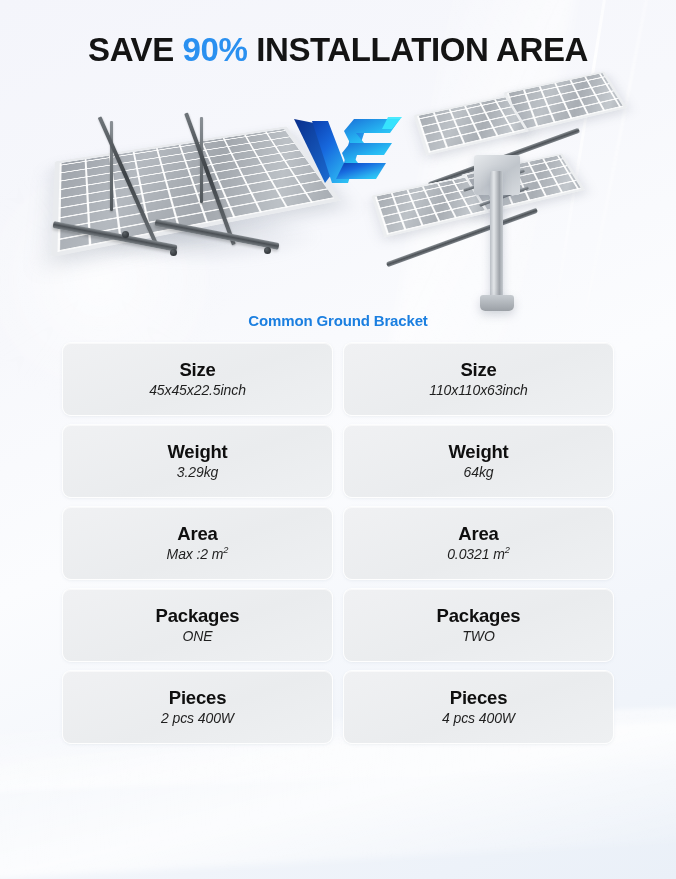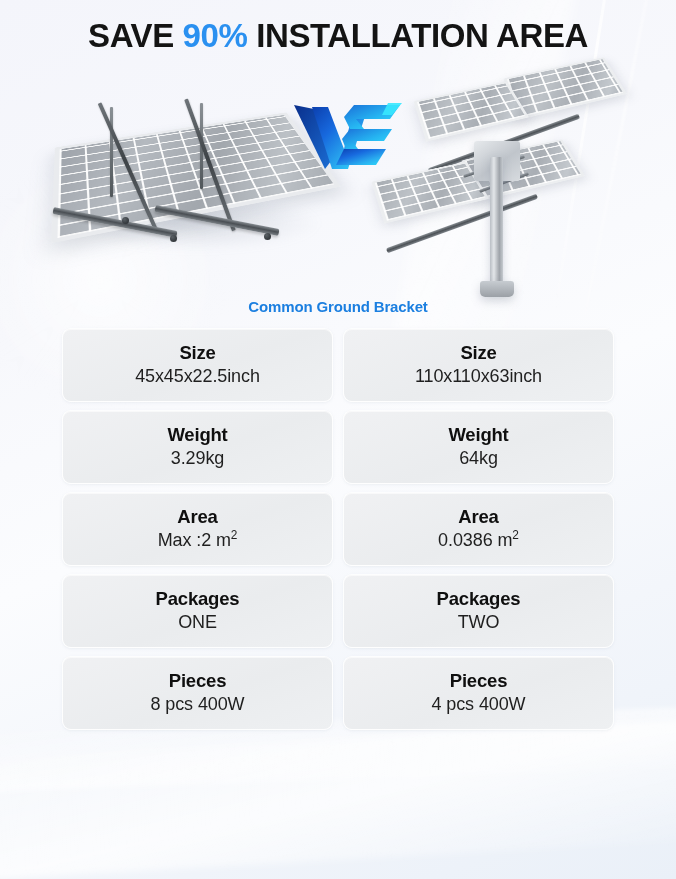--- a/index.html
+++ b/index.html
@@ -65,21 +65,21 @@
   .streak-f {
     top: 150px; left: -30px;
     width: 260px; height: 260px;
     background: radial-gradient(ellipse at center, rgba(255,255,255,.7) 0%, rgba(255,255,255,0) 70%);
     filter: blur(4px);
   }
 
   
   .header {
     position: relative;
-    padding-top: 18px;
+    padding-top: 32px;
     text-align: center;
     z-index: 3;
   }
   .headline {
     font-size: 33px;
     font-weight: 700;
     letter-spacing: -.4px;
     color: #141414;
     line-height: 1.12;
     white-space: nowrap;
@@ -280,25 +280,26 @@
     gap: 3px;
   }
   .spec-name {
     font-size: 18.5px;
     font-weight: 700;
     color: #0f0f0f;
     letter-spacing: -.2px;
     line-height: 1.1;
   }
   .spec-value {
-    font-size: 18px;
+    font-size: 14px;
     font-weight: 400;
     color: #1f1f1f;
     letter-spacing: -.1px;
     line-height: 1.1;
+    font-style: italic;
   }
   .spec-value sup {
     font-size: .66em;
     vertical-align: super;
     line-height: 0;
   }
 </style>
 </head>
 <body>
 
@@ -408,39 +409,39 @@
       </div>
     </div>
 
     <div class="spec-row">
       <div class="spec-card">
         <div class="spec-name">Area</div>
         <div class="spec-value"><span>Max :2 m</span><sup>2</sup></div>
       </div>
       <div class="spec-card">
         <div class="spec-name">Area</div>
-        <div class="spec-value"><span>0.0386 m</span><sup>2</sup></div>
+        <div class="spec-value"><span>0.0321 m</span><sup>2</sup></div>
       </div>
     </div>
 
     <div class="spec-row">
       <div class="spec-card">
         <div class="spec-name">Packages</div>
         <div class="spec-value">ONE</div>
       </div>
       <div class="spec-card">
         <div class="spec-name">Packages</div>
         <div class="spec-value">TWO</div>
       </div>
     </div>
 
     <div class="spec-row">
       <div class="spec-card">
         <div class="spec-name">Pieces</div>
-        <div class="spec-value">8 pcs 400W</div>
+        <div class="spec-value">2 pcs 400W</div>
       </div>
       <div class="spec-card">
         <div class="spec-name">Pieces</div>
         <div class="spec-value">4 pcs 400W</div>
       </div>
     </div>
 
   </div>
 </div>
 

